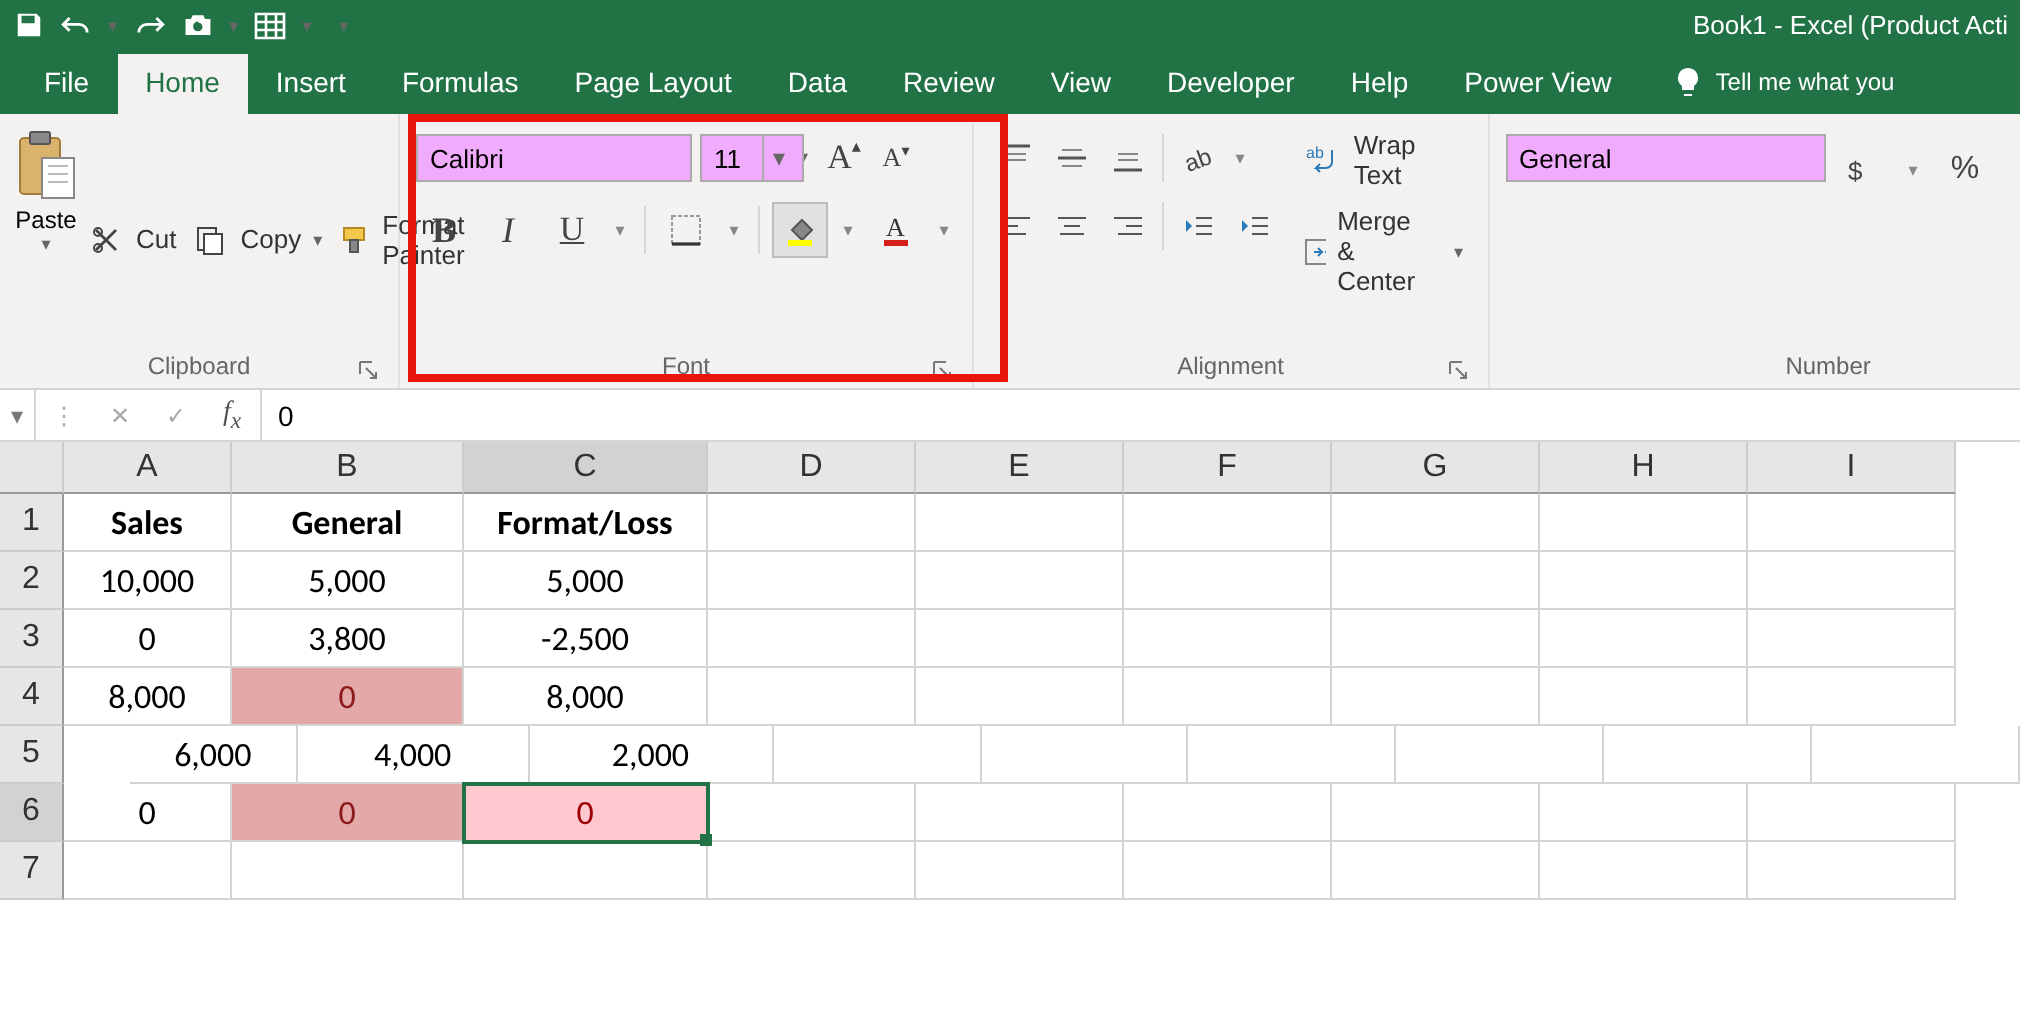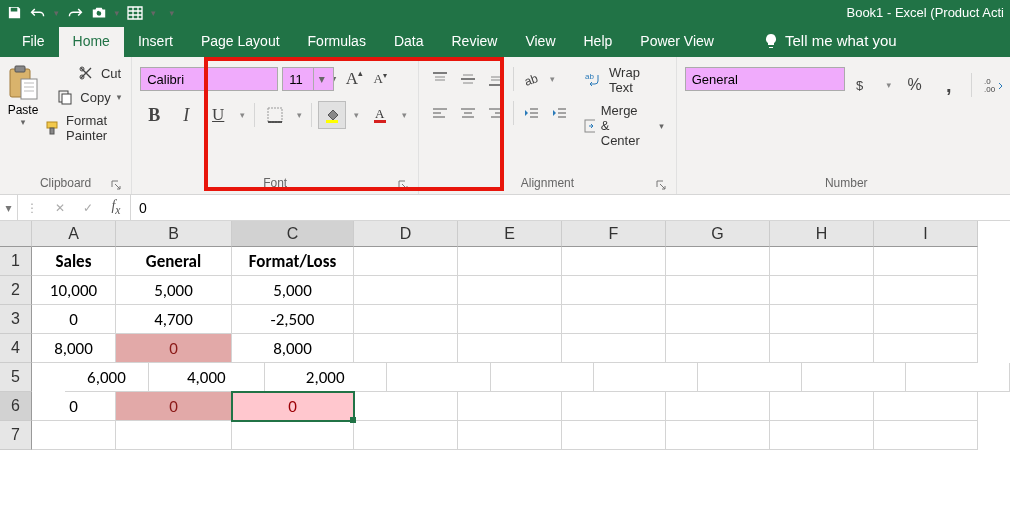--- a/index.html
+++ b/index.html
@@ -23,34 +23,33 @@
   }
   .qat { display: flex; align-items: center; gap: 8px; }
   .qat-icon { width: 16px; height: 16px; display: flex; align-items: center; justify-content: center; color:#fff; }
   .title-text { margin-left: auto; margin-right: 0; color: #fff; font-size: 13px; white-space: nowrap; }
   .tabbar {
     background: #217346;
     height: 32px;
     display: flex;
     align-items: flex-end;
     padding-left: 8px;
-    gap: 19px;
   }
   .tab {
     color: #fff;
     font-size: 14px;
     padding: 6px 14px 8px;
     cursor: pointer;
   }
   .tab.active {
     background: #f3f2f1;
     color: #217346;
   }
   .tab.file { color: #fff; }
-  .tell-me { display:flex; align-items:center; gap:6px; color:#fff; padding:6px 8px 8px; margin-left:8px; font-size:15px;}
+  .tell-me { display:flex; align-items:center; gap:6px; color:#fff; padding:6px 8px 8px; margin-left:8px; font-size:12px;}
   .bulb { width:16px; height:16px; }
   .ribbon {
     background: #f3f2f1;
     height: 138px;
     display: flex;
     border-bottom: 1px solid #d6d6d6;
     position: relative;
   }
   .group {
     border-right: 1px solid #e1e1e1;
@@ -67,21 +66,21 @@
     padding: 2px 0 4px;
     position: relative;
   }
   .dlg-launcher {
     position: absolute; right: 2px; bottom: 2px; width:14px; height:14px;
     display:flex; align-items:center; justify-content:center; color:#666;
   }
   .paste-col { display:flex; flex-direction:column; align-items:center; justify-content:flex-start; width:46px; padding-top:4px;}
   .paste-icon { width:34px; height:36px; }
   .paste-label { font-size:12px; margin-top:2px; display:flex; align-items:center; gap:2px;}
-  .clip-right { display:flex; flex-direction:column; gap:8px; padding:4px 4px 0 4px;align-items:flex-end;}
+  .clip-right { display:flex; gap:8px; padding:4px 4px 0 4px;}
   .clip-item { display:flex; align-items:center; gap:6px; font-size:13px; color:#333;}
   .clip-icon { width:18px; height:16px; display:flex; align-items:center; justify-content:center;}
   .font-group { position:relative; }
   .font-row1 { display:flex; align-items:center; gap:4px; padding:6px 2px 0;}
   .combo {
     background:#f0abfc; border:1px solid #ababab; height:24px; display:flex; align-items:center;
   }
   .combo input { border:none; outline:none; font-size:13px; padding:0 6px; background:transparent; height:100%; }
   .combo .dd { width:16px; height:100%; border-left:1px solid #ababab; display:flex; align-items:center; justify-content:center; color:#666;}
   .font-aa { display:flex; gap:2px; margin-left:4px;}
@@ -181,25 +180,26 @@
     <span class="chev" style="margin-left:6px;">▾</span>
   </div>
   <div class="title-text">Book1  -  Excel (Product Acti</div>
 </div>
 
 <div class="tabbar">
   <div id="tabs" style="display: flex;">
       <div class="tab file">File</div>
       <div class="tab active">Home</div>
       <div class="tab">Insert</div>
+      <div class="tab">Formulas</div>
       <div class="tab">Page Layout</div>
-      <div class="tab">Formulas</div>
       <div class="tab">Data</div>
       <div class="tab">Review</div>
       <div class="tab">View</div>
+      <div class="tab">Developer</div>
       <div class="tab">Help</div>
       <div class="tab">Power View</div>
     </div>
   <div class="tell-me">
     <svg class="bulb" viewBox="0 0 16 16">
         <path fill="#fff" d="M8 1a5 5 0 00-3 9v2h6v-2a5 5 0 00-3-9zM6 14h4v1H6z"></path>
       </svg>
     <span>Tell me what you</span>
   </div>
 </div>
@@ -503,21 +503,21 @@
       <div class="cell" style="width: 104px; height: 29px;"></div>
       <div class="cell" style="width: 104px; height: 29px;"></div>
       <div class="cell" style="width: 104px; height: 29px;"></div>
       <div class="cell" style="width: 104px; height: 29px;"></div>
       <div class="cell" style="width: 104px; height: 29px;"></div>
       <div class="cell" style="width: 104px; height: 29px;"></div>
     </div>
     <div class="row">
       <div class="row-h" style="height: 29px;">3</div>
       <div class="cell" style="width: 84px; height: 29px;">0</div>
-      <div class="cell" style="width: 116px; height: 29px;">4,700</div>
+      <div class="cell" style="width: 116px; height: 29px;">3,800</div>
       <div class="cell" style="width: 122px; height: 29px; text-align: center;">-2,500</div>
       <div class="cell" style="width: 104px; height: 29px;"></div>
       <div class="cell" style="width: 104px; height: 29px;"></div>
       <div class="cell" style="width: 104px; height: 29px;"></div>
       <div class="cell" style="width: 104px; height: 29px;"></div>
       <div class="cell" style="width: 104px; height: 29px;"></div>
       <div class="cell" style="width: 104px; height: 29px;"></div>
     </div>
     <div class="row">
       <div class="row-h" style="height: 29px;">4</div>

